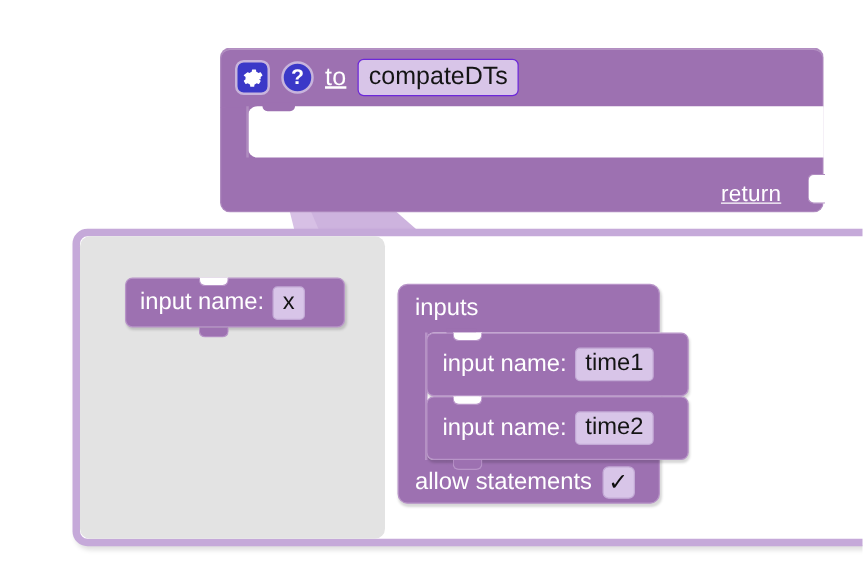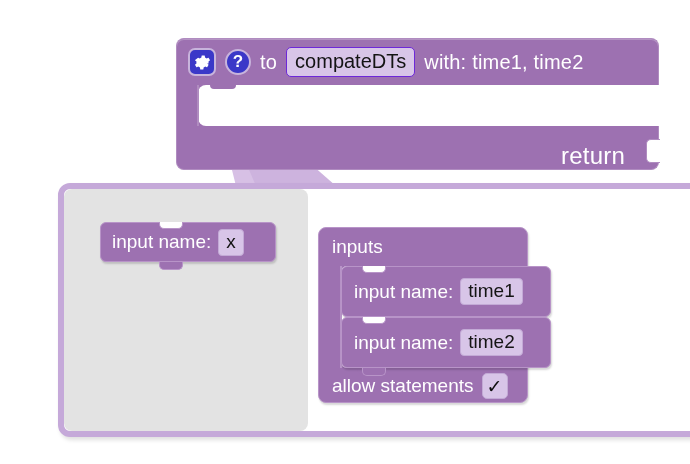--- a/index.html
+++ b/index.html
@@ -65,37 +65,37 @@
     width:26px;height:26px;border-radius:50%;
     background:#3b38c8;
     border:2px solid #c8b4dc;
     display:flex;align-items:center;justify-content:center;
     flex:0 0 auto;box-sizing:border-box;cursor:pointer;
     color:#ffffff;font-size:17px;font-weight:bold;line-height:1;
     font-family:"Liberation Sans",sans-serif;
   }
   .help-btn span{position:relative;top:-1px;}
   .blk-text{
-    color:#ffffff;font-size:20px;letter-spacing:.2px;white-space:nowrap;
+    color:#ffffff;font-size:20px;letter-spacing:.2px;white-space:nowrap;text-decoration:underline;
   }
   .field{
     background:#d8c5e8;
     color:#141414;
     font-size:20px;
     border-radius:5px;
     padding:2px 8px 3px 8px;
     border:1px solid #6d28d9;
     white-space:nowrap;
     cursor:pointer;
   }
   .return-row{
     position:absolute;right:34px;top:88px;height:44px;
     display:flex;align-items:center;
   }
-  .return-row .blk-text{font-size:24px;margin-top:15px;}
+  .return-row .blk-text{font-size:18px;margin-top:15px;}
   
   .value-socket{
     position:absolute;right:-1px;top:101px;width:13px;height:22px;
     background:#ffffff;
     border:1px solid #b08cc0;
     border-right:none;
     border-radius:5px 0 0 5px;
   }
 
   
@@ -232,21 +232,20 @@
         <svg width="17" height="17" viewBox="0 0 24 24">
           <path fill="#ffffff" d="M12 8.2a3.8 3.8 0 1 0 0 7.6 3.8 3.8 0 0 0 0-7.6zm0 5.6a1.8 1.8 0 1 1 0-3.6 1.8 1.8 0 0 1 0 3.6z"></path>
           <path fill="#ffffff" d="M20.5 13.4a8.6 8.6 0 0 0 .06-1.4 8.6 8.6 0 0 0-.06-1.4l1.8-1.3a.55.55 0 0 0 .13-.7l-1.7-2.95a.55.55 0 0 0-.67-.24l-2.1.85a7.5 7.5 0 0 0-2.4-1.4l-.32-2.24a.55.55 0 0 0-.55-.47h-3.4a.55.55 0 0 0-.55.47l-.32 2.24a7.5 7.5 0 0 0-2.4 1.4l-2.1-.85a.55.55 0 0 0-.67.24L1.57 8.6a.55.55 0 0 0 .13.7l1.8 1.3a8.6 8.6 0 0 0 0 2.8l-1.8 1.3a.55.55 0 0 0-.13.7l1.7 2.95c.14.24.42.33.67.24l2.1-.85c.72.6 1.53 1.07 2.4 1.4l.32 2.24c.04.27.28.47.55.47h3.4c.27 0 .51-.2.55-.47l.32-2.24a7.5 7.5 0 0 0 2.4-1.4l2.1.85c.25.09.53 0 .67-.24l1.7-2.95a.55.55 0 0 0-.13-.7l-1.8-1.3z"></path>
         </svg>
       </div>
       <div class="help-btn">
         <span>?</span>
       </div>
       <span class="blk-text">to</span>
       <span class="field">compateDTs</span>
-      <span class="blk-text">with: time1, time2</span>
     </div>
 
     <div class="return-row">
       <span class="blk-text">return</span>
     </div>
   </div>
 
   <div class="mutator">
 
     <div class="flyout">

